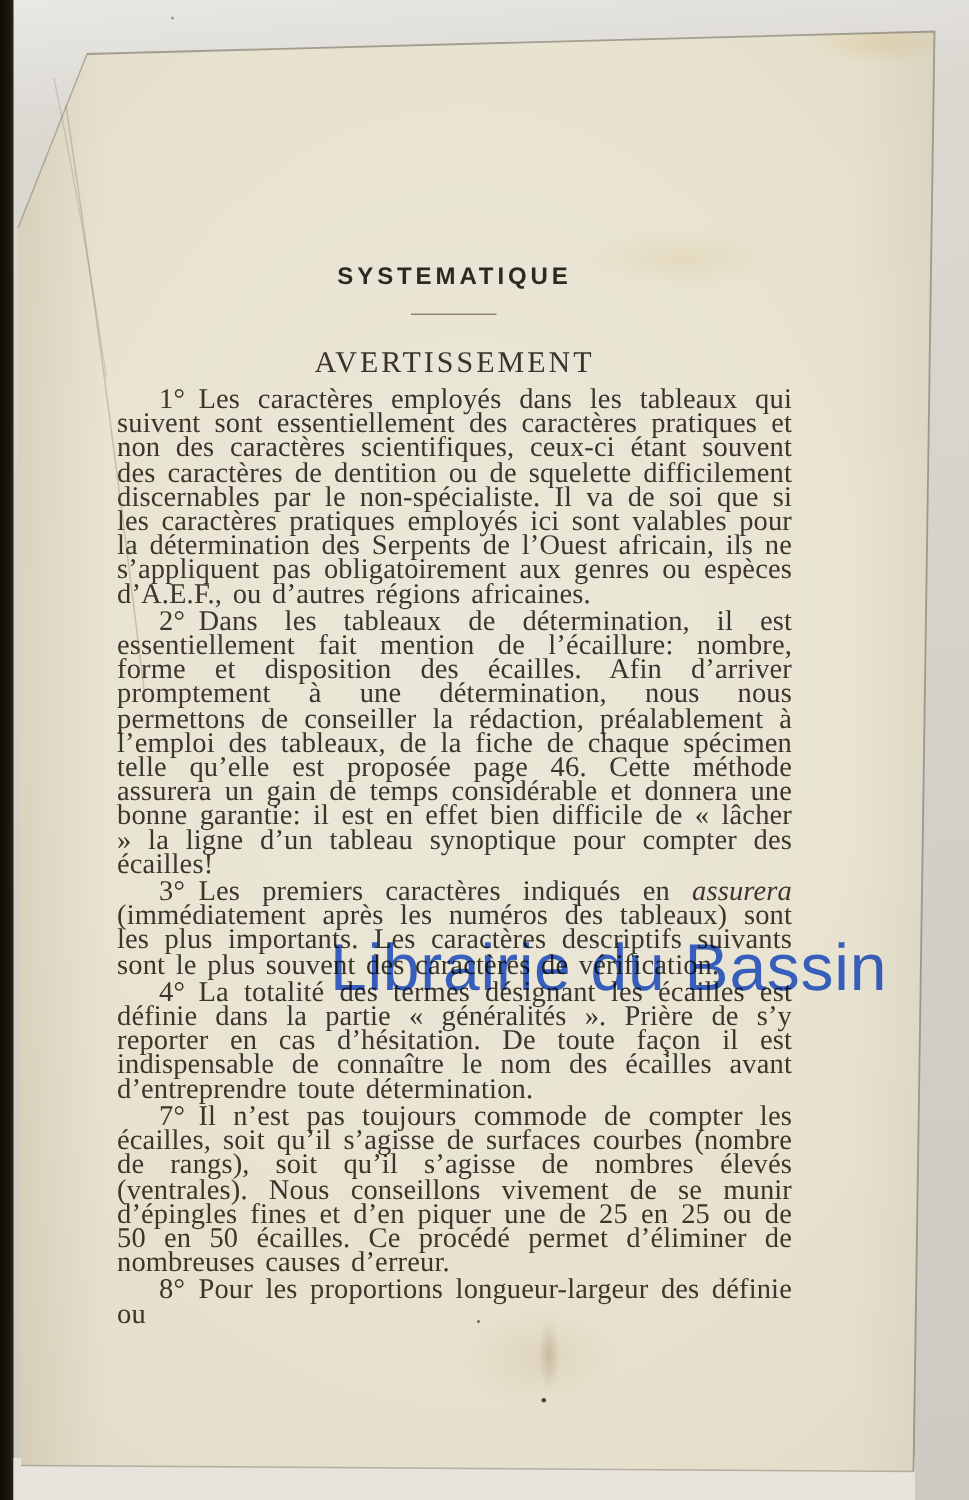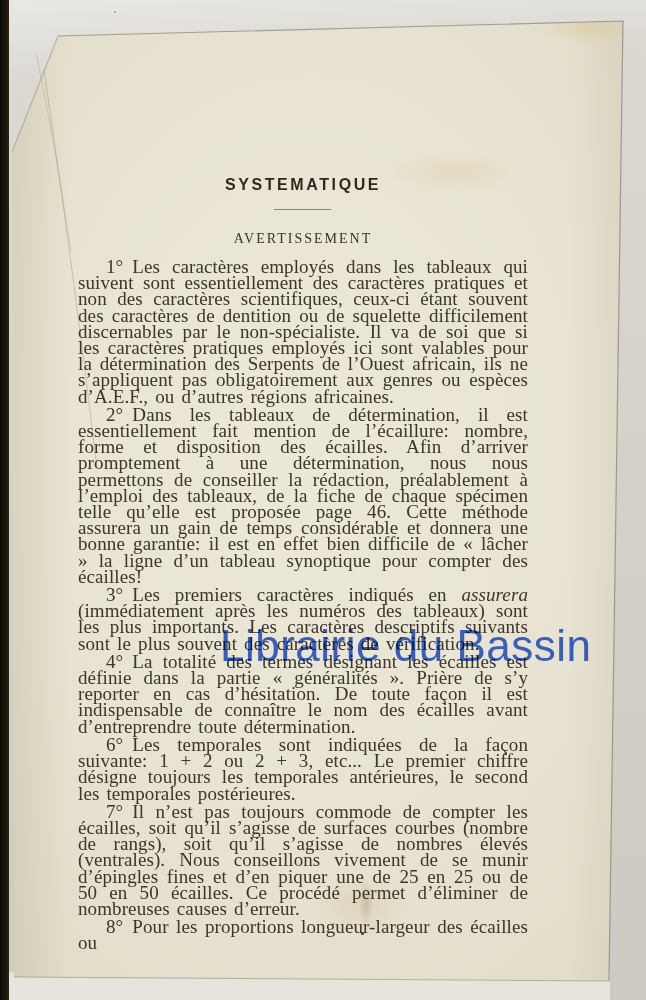--- a/index.html
+++ b/index.html
@@ -34,21 +34,21 @@
     position:absolute; left:78px; top:176px; width:450px; text-align:center;
     font-family:"Liberation Sans","DejaVu Sans",sans-serif; font-weight:700;
     font-size:16px; letter-spacing:2.6px; color:#2f2a21;
   }
   .title-rule {
     position:absolute; left:274px; top:209px; width:57px; height:1px;
     background:#8d8675;
   }
   .subtitle {
     position:absolute; left:78px; top:231px; width:450px; text-align:center;
-    font-size:14px; letter-spacing:2px; color:#3a342a; font-weight:400;
+    font-size:20px; letter-spacing:2px; color:#3a342a; font-weight:400;
   }
   .text-block {
     position:absolute; left:78px; top:259px; width:450px;
     font-size:19px; line-height:16.2px; color:#3b352a;
     text-align:justify; word-spacing:2.2px; letter-spacing:0.1px;
   }
   .text-block p { margin:0 0 2px 0; text-indent:28px; }
   .pnum { margin-right:9px; }
   .watermark {
     position:absolute; left:220px; top:621px; white-space:nowrap;
@@ -71,23 +71,22 @@
 
   <div class="title">SYSTEMATIQUE</div>
   <div class="title-rule"></div>
   <div class="subtitle">AVERTISSEMENT</div>
 
   <div class="text-block">
     <p><span class="pnum">1°</span><span>Les caractères employés dans les tableaux qui suivent sont essentiellement des caractères pratiques et non des caractères scientifiques, ceux-ci étant souvent des caractères de dentition ou de squelette difficilement discernables par le non-spécialiste. Il va de soi que si les caractères pratiques employés ici sont valables pour la détermination des Serpents de l’Ouest africain, ils ne s’appliquent pas obligatoirement aux genres ou espèces d’A.E.F., ou d’autres régions africaines.</span></p>
     <p><span class="pnum">2°</span><span>Dans les tableaux de détermination, il est essentiellement fait mention de l’écaillure: nombre, forme et disposition des écailles. Afin d’arriver promptement à une détermination, nous nous permettons de conseiller la rédaction, préalablement à l’emploi des tableaux, de la fiche de chaque spécimen telle qu’elle est proposée page 46. Cette méthode assurera un gain de temps considérable et donnera une bonne garantie: il est en effet bien difficile de « lâcher » la ligne d’un tableau synoptique pour compter des écailles!</span></p>
     <p><span class="pnum">3°</span><span>Les premiers caractères indiqués en </span><i>assurera</i><span> (immédiatement après les numéros des tableaux) sont les plus importants. Les caractères descriptifs suivants sont le plus souvent des caractères de vérification.</span></p>
     <p><span class="pnum">4°</span><span>La totalité des termes désignant les écailles est définie dans la partie « généralités ». Prière de s’y reporter en cas d’hésitation. De toute façon il est indispensable de connaître le nom des écailles avant d’entreprendre toute détermination.</span></p>
-    <p><span class="pnum">6°</span><span>Les temporales sont indiquées de la façon suivante: 1 + 2 ou 2 + 3, etc... Le premier chiffre désigne toujours les temporales antérieures, le second les temporales postérieures.</span></p>
     <p><span class="pnum">7°</span><span>Il n’est pas toujours commode de compter les écailles, soit qu’il s’agisse de surfaces courbes (nombre de rangs), soit qu’il s’agisse de nombres élevés (ventrales). Nous conseillons vivement de se munir d’épingles fines et d’en piquer une de 25 en 25 ou de 50 en 50 écailles. Ce procédé permet d’éliminer de nombreuses causes d’erreur.</span></p>
-    <p><span class="pnum">8°</span><span>Pour les proportions longueur-largeur des écailles ou</span></p>
+    <p><span class="pnum">8°</span><span>Pour les proportions longueur-largeur des définie ou</span></p>
   </div>
 </div>
 
 <svg class="crease-svg" width="646" height="1000" viewBox="0 0 646 1000">
   <path d="M58,36 L623,21 L609,981" fill="none" stroke="rgba(110,102,88,0.55)" stroke-width="1.2"></path>
   <path d="M14,977 L609,981" fill="none" stroke="rgba(120,112,96,0.45)" stroke-width="1"></path>
   <path d="M58,36 L12,152" fill="none" stroke="rgba(130,120,100,0.5)" stroke-width="1"></path>
   <path d="M44,70 Q72,260 97,468" fill="none" stroke="rgba(120,108,85,0.30)" stroke-width="1"></path>
   <path d="M36,52 Q56,150 71,252" fill="none" stroke="rgba(120,108,85,0.22)" stroke-width="1"></path>
 </svg>

